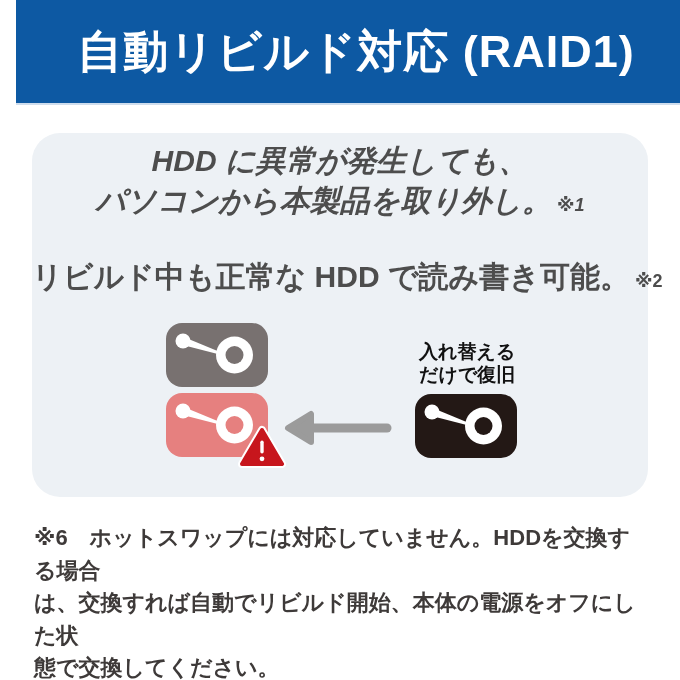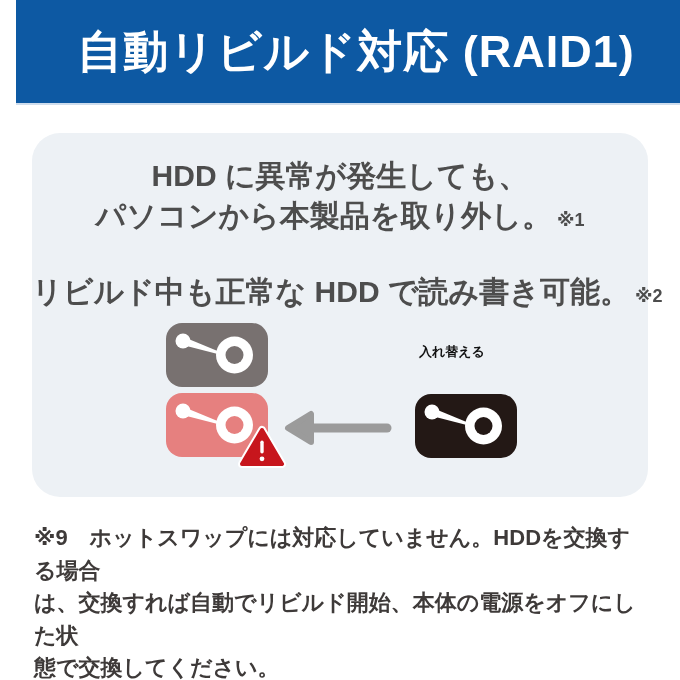--- a/index.html
+++ b/index.html
@@ -15,33 +15,33 @@
   }
   .header h1{
     margin:0;color:#ffffff;font-size:45px;font-weight:600;letter-spacing:1px;
   }
   
   .panel{
     position:absolute;left:32px;top:133px;width:616px;height:364px;
     background:#edf1f5;border-radius:28px;
   }
   .panel-text{ text-align:center;color:#4d4d4d;font-weight:600; }
-  .para1{ margin:0;padding-top:23px;font-size:30px;line-height:40px; }
+  .para1{ margin:0;padding-top:8px;font-size:30px;line-height:40px;font-style:italic; }
   .para2{ margin:32px 0 0 0;font-size:30px;line-height:40px;white-space:nowrap; }
   .fnref{ font-size:18px;margin-left:5px;font-weight:600; }
   
   .drive{ position:absolute;width:102px;height:64px; }
   .drive-normal{ left:134px;top:190px;color:#787170; }
   .drive-failed{ left:134px;top:260px;color:#e6807f; }
   .drive-new{ left:383px;top:261px;color:#231815; }
   .warning{ position:absolute;left:206px;top:292px;width:48px;height:44px; }
   .arrow{ position:absolute;left:252px;top:275px;width:112px;height:40px; }
   .replace-label{
     position:absolute;left:387px;top:207px;color:#111111;
-    font-size:13px;font-weight:bold;line-height:23px;text-align:left;
+    font-size:19px;font-weight:bold;line-height:23px;text-align:left;
   }
   
   .footnote{
     position:absolute;left:34px;width:616px;color:#3e3a39;
     font-size:22px;font-weight:600;line-height:32.5px;
   }
   .footnote1{ top:522px; }
   .footnote2{ top:622px; }
 </style>
 </head>
@@ -85,31 +85,32 @@
       <circle cx="24" cy="33.8" r="2.4" fill="#ffffff"></circle>
     </svg>
 
     <svg class="arrow" viewBox="0 0 112 40">
       <line x1="26" y1="20" x2="103" y2="20" stroke="#9b9b9b" stroke-width="9" stroke-linecap="round"></line>
       <polygon points="4,20 27,6 27,34" fill="#9b9b9b" stroke="#9b9b9b" stroke-width="6" stroke-linejoin="round"></polygon>
     </svg>
 
     <div class="replace-label">
       <div>入れ替える</div>
+      <div>だけで復旧</div>
     </div>
 
     <svg class="drive drive-new" viewBox="0 0 102 64">
       <rect x="0" y="0" width="102" height="64" rx="16" fill="currentColor"></rect>
       <circle cx="17" cy="18" r="7.5" fill="#ffffff"></circle>
       <polygon points="18.3,14.2 56.4,29.9 55.6,32.1 15.7,21.8" fill="#ffffff"></polygon>
       <circle cx="68.5" cy="32" r="18.5" fill="#ffffff"></circle>
       <circle cx="68.5" cy="32" r="9" fill="currentColor"></circle>
     </svg>
   </div>
 
   <div class="footnote footnote1">
-    <div>※9　ホットスワップには対応していません。HDDを交換する場合</div>
+    <div>※6　ホットスワップには対応していません。HDDを交換する場合</div>
     <div>は、交換すれば自動でリビルド開始、本体の電源をオフにした状</div>
     <div>態で交換してください。</div>
   </div>
 
 
 </div>
 
 </body></html>

